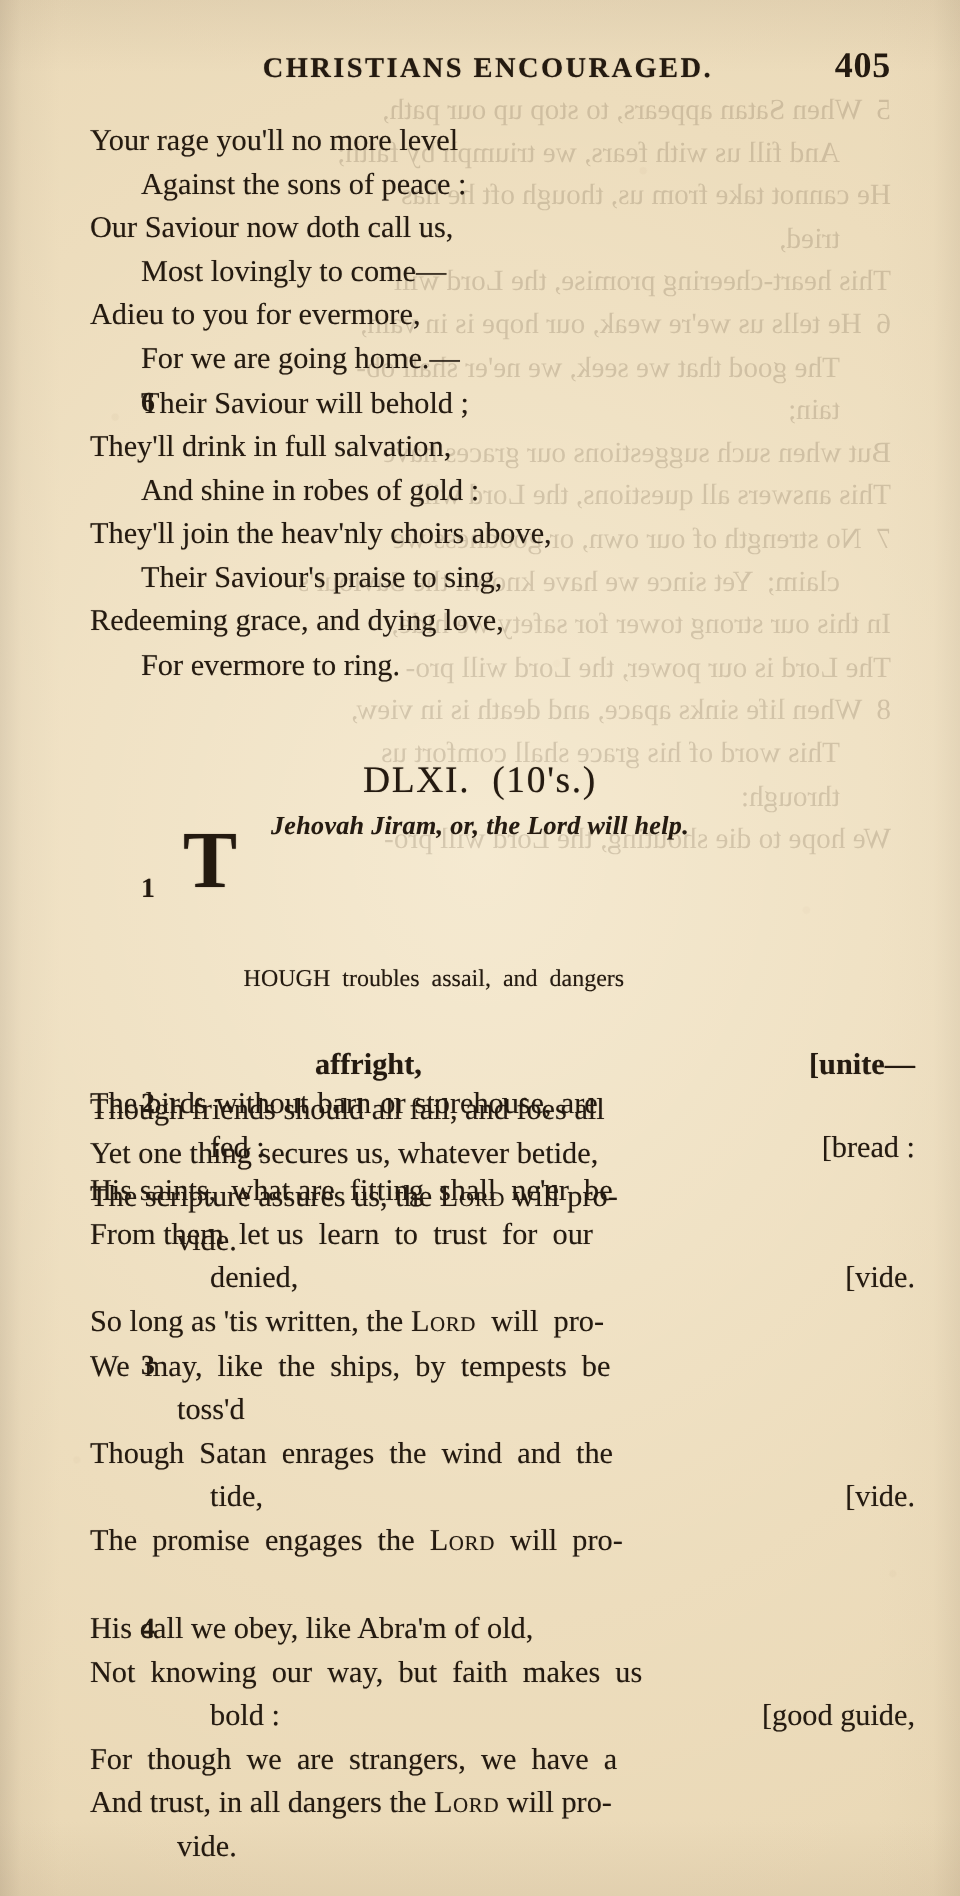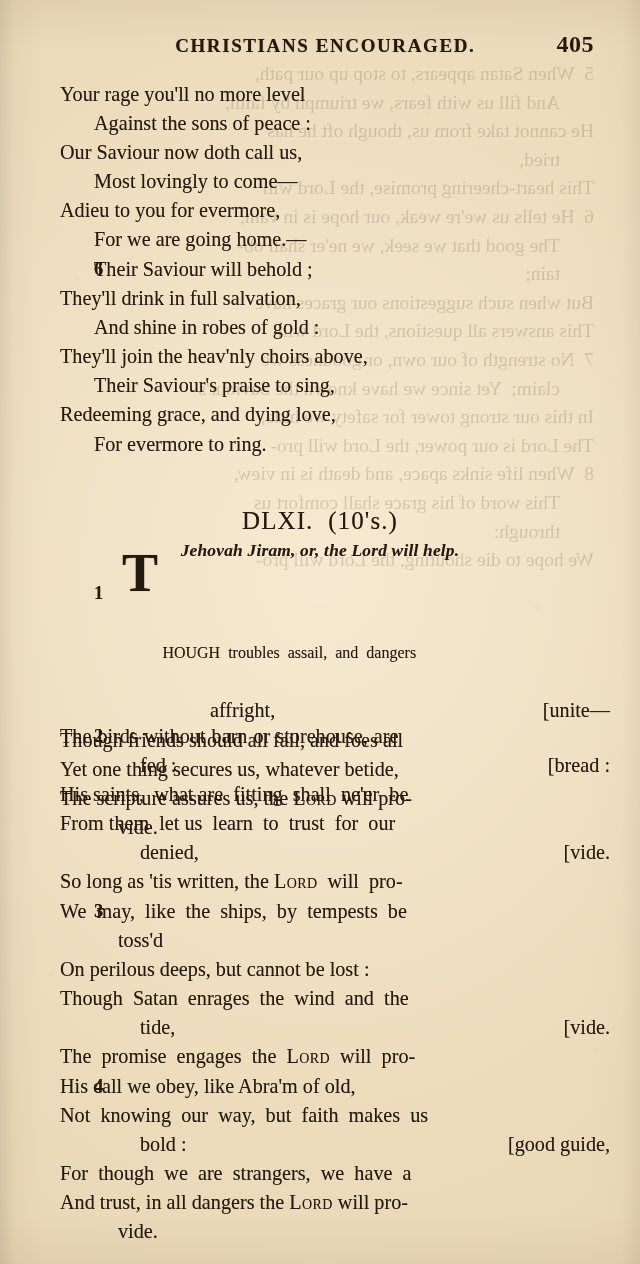--- a/index.html
+++ b/index.html
@@ -226,21 +226,21 @@
       </div>
       <div class="hymn-sub">Jehovah Jiram, or, the Lord will help.</div>
     </div>
 
     <div class="body-block" style="top:550px;">
       <div class="ln" style="position:relative;">
         <span class="vnum" style="left:34px;">1</span>
         <span class="dropcap">T</span>
         <span class="after-cap" style="display:inline-block;font-size:16px;"><span>HOUGH</span>&nbsp;&nbsp;<span>troubles  assail,  and  dangers</span></span>
       </div>
-      <div class="ln just" style="padding-left:150px;">
+      <div class="ln just" style="padding-left:150px;font-weight:bold;">
         <span class="jl">affright,</span>
         <span class="jr">[unite—</span>
       </div>
       <div class="ln">Though friends should all fail, and foes all</div>
       <div class="ln">Yet one thing secures us, whatever betide,</div>
       <div class="ln"><span>The scripture assures us, the </span><span class="smallcaps">Lord</span><span> will pro-</span></div>
       <div class="ln i2">vide.</div>
     </div>
 
     <div class="body-block" style="top:722px;">
@@ -254,21 +254,20 @@
       <div class="ln just" style="padding-left:80px;">
         <span class="jl">denied,</span>
         <span class="jr">[vide.</span>
       </div>
       <div class="ln"><span>So long as 'tis written, the </span><span class="smallcaps">Lord</span><span>  will  pro-</span></div>
     </div>
 
     <div class="body-block" style="top:897px;">
       <div class="ln"><span class="vnum">3</span><span>We  may,  like  the  ships,  by  tempests  be</span></div>
       <div class="ln i2">toss'd</div>
-      <div class="ln">On perilous deeps, but cannot be lost :</div>
       <div class="ln">Though  Satan  enrages  the  wind  and  the</div>
       <div class="ln just" style="padding-left:80px;">
         <span class="jl">tide,</span>
         <span class="jr">[vide.</span>
       </div>
       <div class="ln"><span>The  promise  engages  the  </span><span class="smallcaps">Lord</span><span>  will  pro-</span></div>
     </div>
 
     <div class="body-block" style="top:1072px;">
       <div class="ln"><span class="vnum">4</span><span>His call we obey, like Abra'm of old,</span></div>

